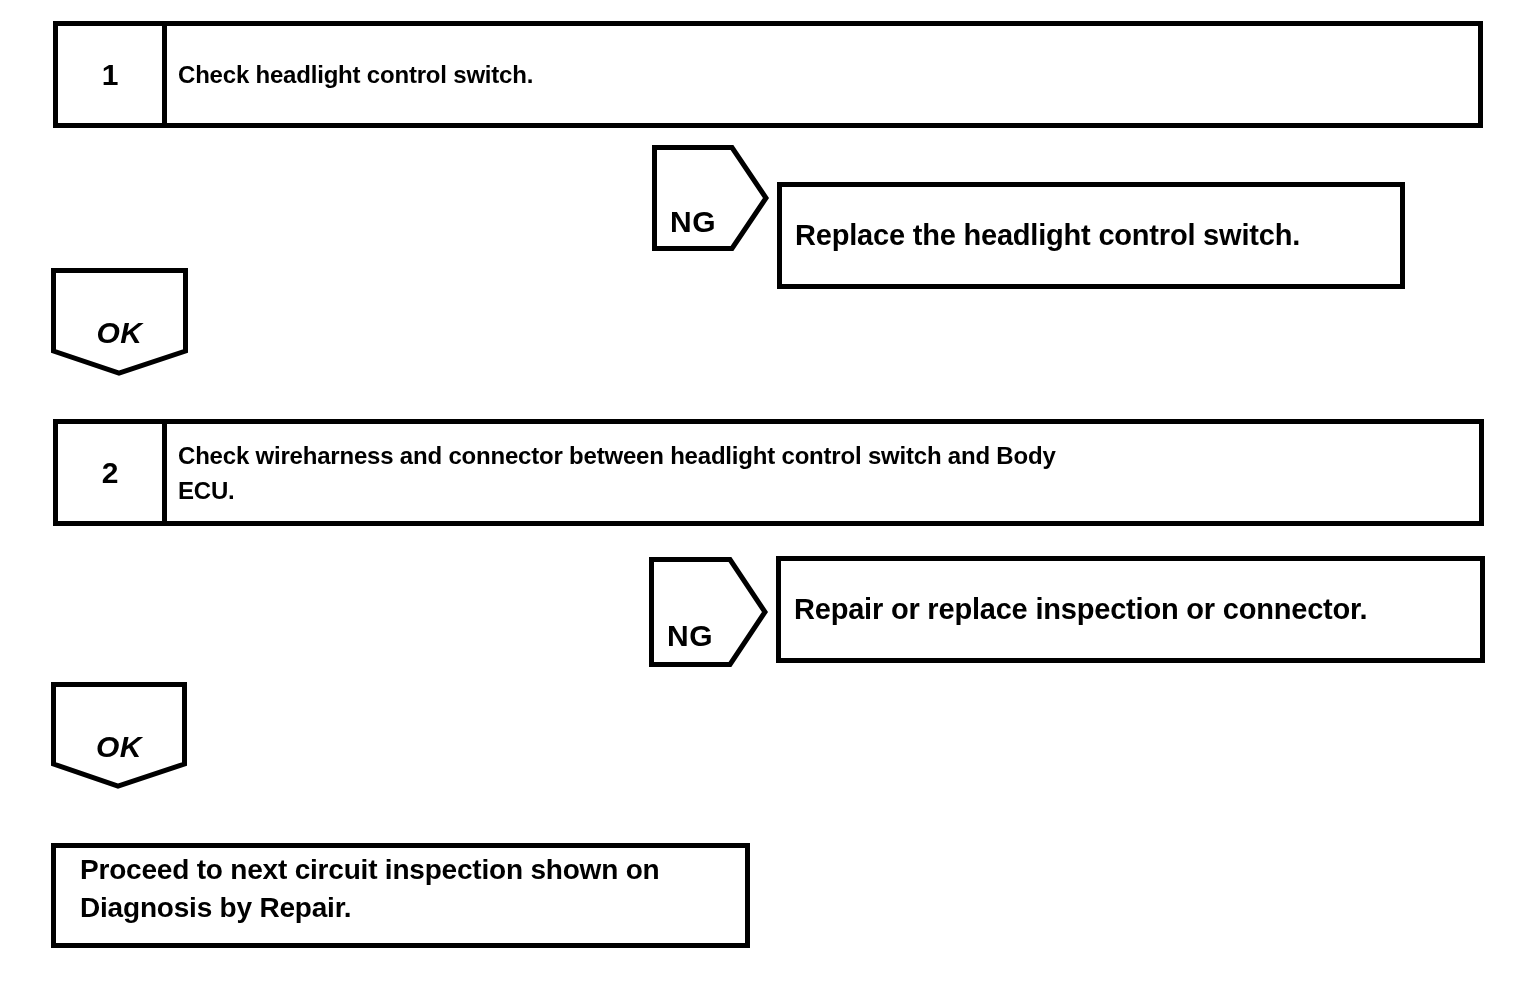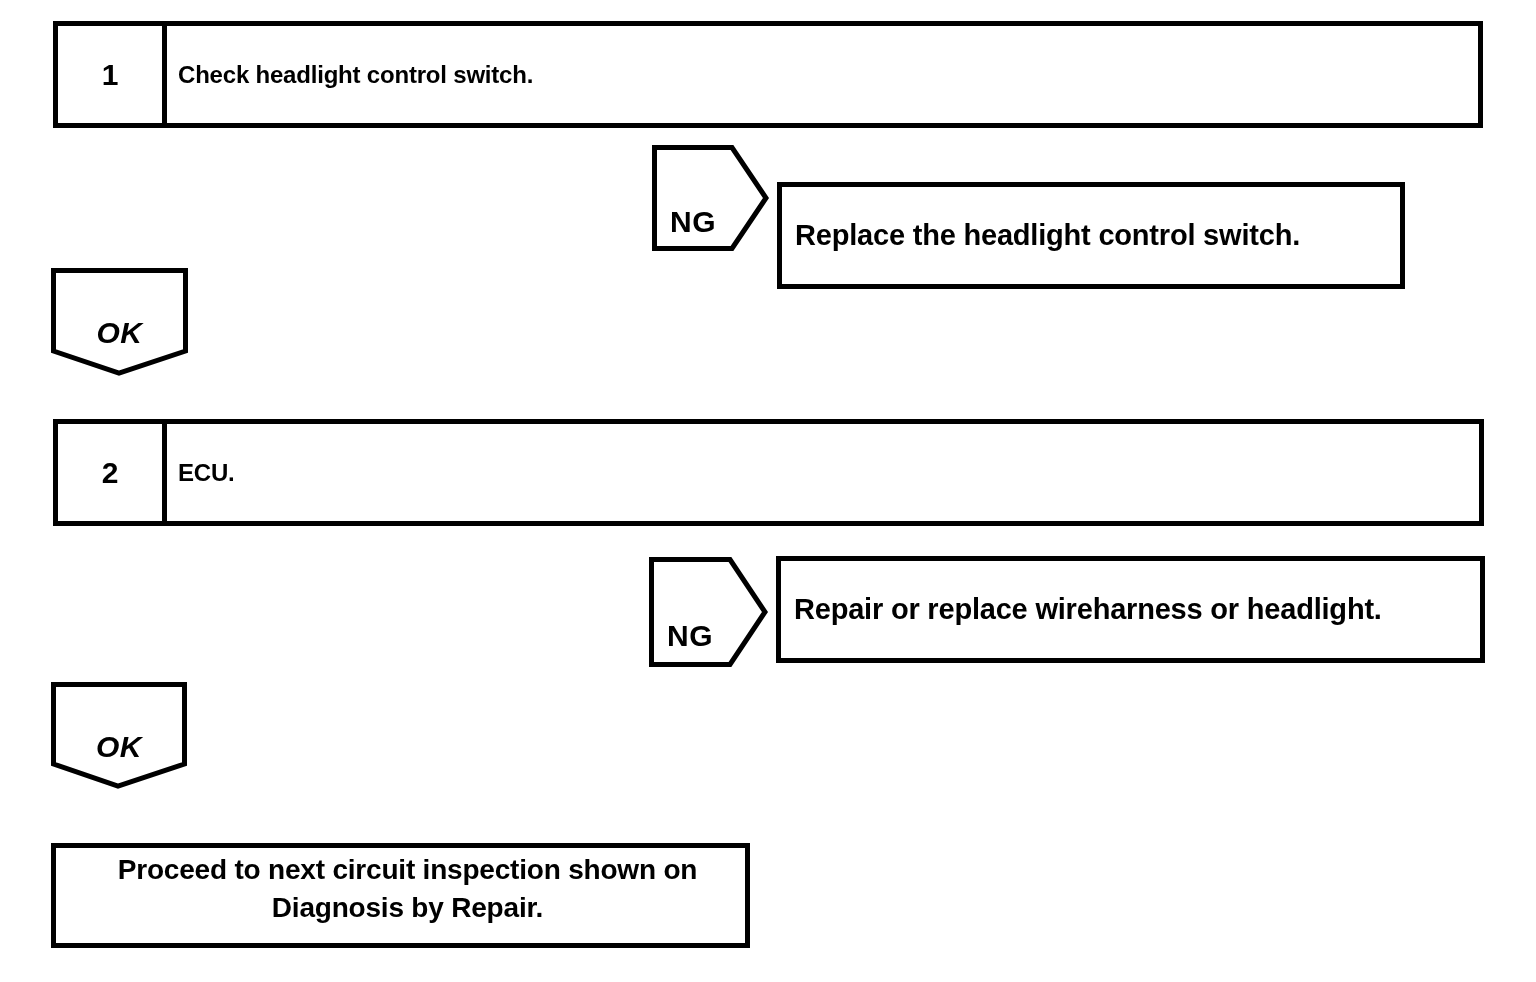--- a/index.html
+++ b/index.html
@@ -73,21 +73,20 @@
   .conclusion-box {
     border: 5px solid #000;
     background: #fff;
     display: flex;
     flex-direction: column;
     justify-content: flex-start;
     padding: 3px 10px 0 24px;
     font-size: 28px;
     line-height: 38px;
     letter-spacing: -0.2px;
-    text-align: center;
   }
 </style>
 </head>
 <body>
 
 <div class="canvas">
 
   <div class="step-box abs" style="left:53px; top:21px; width:1430px; height:107px;">
     <div class="num-cell">
       <span>1</span>
@@ -113,33 +112,34 @@
       <polygon points="2.5,2.5 134.5,2.5 134.5,83 68,105 2.5,83" fill="#ffffff" stroke="#000000" stroke-width="5"></polygon>
     </svg>
     <span class="pent-label ok-label">OK</span>
   </div>
 
   <div class="step-box abs" style="left:53px; top:419px; width:1431px; height:107px;">
     <div class="num-cell">
       <span>2</span>
     </div>
     <div class="step-text">
+      <div class="line">Check wireharness and connector between headlight control switch and Body</div>
       <div class="line">ECU.</div>
     </div>
   </div>
 
   <div class="pent abs" style="left:649px; top:557px; width:120px; height:110px;">
     <svg viewBox="0 0 120 110" preserveAspectRatio="none">
       <polygon points="2.5,2.5 81,2.5 116,55 81,107.5 2.5,107.5" fill="#ffffff" stroke="#000000" stroke-width="5"></polygon>
     </svg>
     <span class="pent-label ng-label">NG</span>
   </div>
 
   <div class="action-box abs" style="left:776px; top:556px; width:709px; height:107px;">
-    <div class="line">Repair or replace wireharness or headlight.</div>
+    <div class="line">Repair or replace inspection or connector.</div>
   </div>
 
   <div class="pent abs" style="left:51px; top:682px; width:136px; height:107px;">
     <svg viewBox="0 0 136 107" preserveAspectRatio="none">
       <polygon points="2.5,2.5 133.5,2.5 133.5,82 67,104 2.5,82" fill="#ffffff" stroke="#000000" stroke-width="5"></polygon>
     </svg>
     <span class="pent-label ok-label">OK</span>
   </div>
 
   <div class="conclusion-box abs" style="left:51px; top:843px; width:699px; height:105px;">

